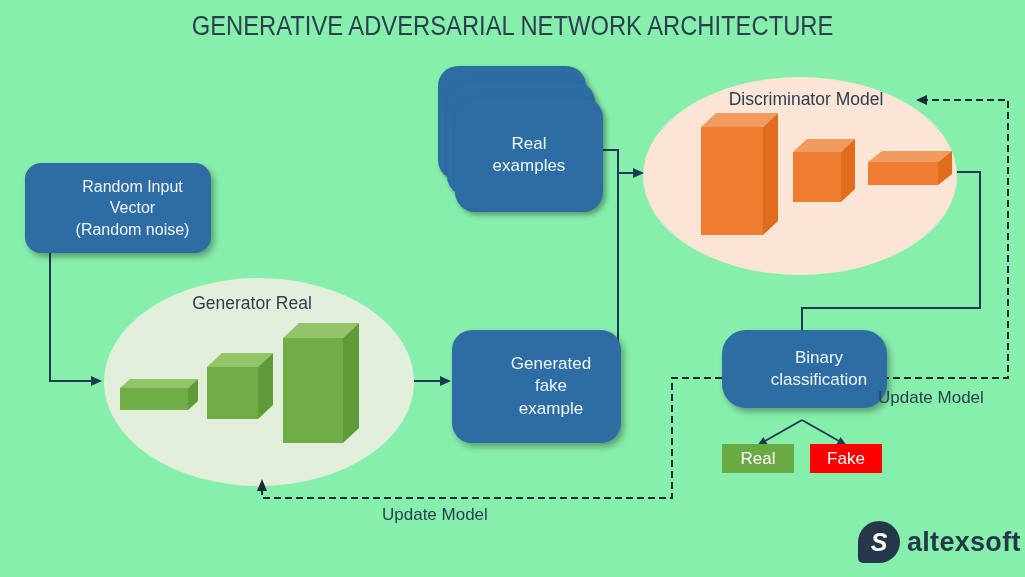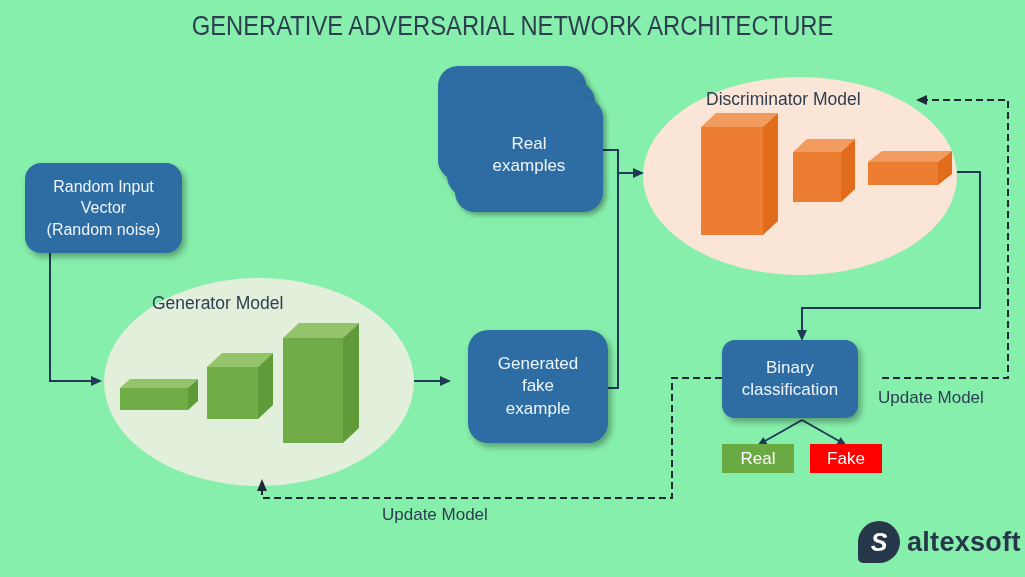--- a/index.html
+++ b/index.html
@@ -11,42 +11,43 @@
     position:absolute; top:11px; left:0; width:100%; text-align:center;
     font-size:27px; font-weight:500; color:#2d3e50;
     transform:scaleX(0.88); transform-origin:center;
   }
   .layer { position:absolute; left:0; top:0; }
   .node {
     position:absolute; background:#2d6da4; color:#eef5fb;
     display:flex; align-items:center; justify-content:center; text-align:center;
     white-space:pre-line; font-size:17px; line-height:1.32;
     box-shadow:3px 4px 6px rgba(0,0,0,0.33);
+    padding-left:29px;
   }
   #random-input { left:25px; top:163px; width:157px; height:90px; border-radius:16px; font-size:16px; }
-  #generated-fake { left:452px; top:330px; width:140px; height:113px; border-radius:20px;margin-left:16px; }
-  #binary { left:722px; top:340px; width:136px; height:78px; border-radius:13px; }
+  #generated-fake { left:452px; top:330px; width:140px; height:113px; border-radius:20px; }
+  #binary { left:722px; top:330px; width:136px; height:78px; border-radius:24px; }
   .card {
     position:absolute; width:148px; height:114px; background:#2d6da4;
     border-radius:20px; box-shadow:3px 3px 5px rgba(0,0,0,0.35);
   }
   #card-back { left:438px; top:66px; }
   #card-mid  { left:447px; top:82px; }
   #card-front {
     left:455px; top:98px; color:#eef5fb; display:flex; align-items:center; justify-content:center;
     text-align:center; white-space:pre-line; font-size:17px; line-height:1.32;
   }
   .out-label {
     position:absolute; width:72px; height:29px; color:#ffffff;
     display:flex; align-items:center; justify-content:center; font-size:17px;
   }
   #out-real { left:722px; top:444px; background:#6aaa43; }
   #out-fake { left:810px; top:444px; background:#fe0000; }
   .ellipse-label {
-    position:absolute; color:#2d3e50; font-size:17.5px; text-align:left;
+    position:absolute; color:#2d3e50; font-size:17.5px; text-align:center;
   }
   #gen-label  { left:152px; top:293px; width:200px; }
   #disc-label { left:706px; top:89px;  width:200px; }
   .update-label { position:absolute; color:#2d3e50; font-size:17px; text-align:left; }
   #update-right  { left:878px; top:388px; width:140px; }
   #update-bottom { left:382px; top:505px; width:160px; }
   #logo { position:absolute; left:858px; top:521px; display:flex; align-items:center; gap:7px; }
   .logo-mark {
     width:42px; height:42px; background:#26374a; border-radius:50% 50% 50% 5px;
     color:#ffffff; display:flex; align-items:center; justify-content:center;
@@ -132,21 +133,21 @@
 
   <div class="node" id="random-input">Random Input
 Vector
 (Random noise)</div>
 
   <div class="card" id="card-back"></div>
   <div class="card" id="card-mid"></div>
   <div class="card" id="card-front">Real
 examples</div>
 
-  <div class="ellipse-label" id="gen-label">Generator Model</div>
+  <div class="ellipse-label" id="gen-label">Generator Real</div>
   <div class="ellipse-label" id="disc-label">Discriminator Model</div>
 
   <div class="node" id="generated-fake">Generated
 fake
 example</div>
 
   <div class="node" id="binary">Binary
 classification</div>
 
   <div class="out-label" id="out-real">Real</div>

